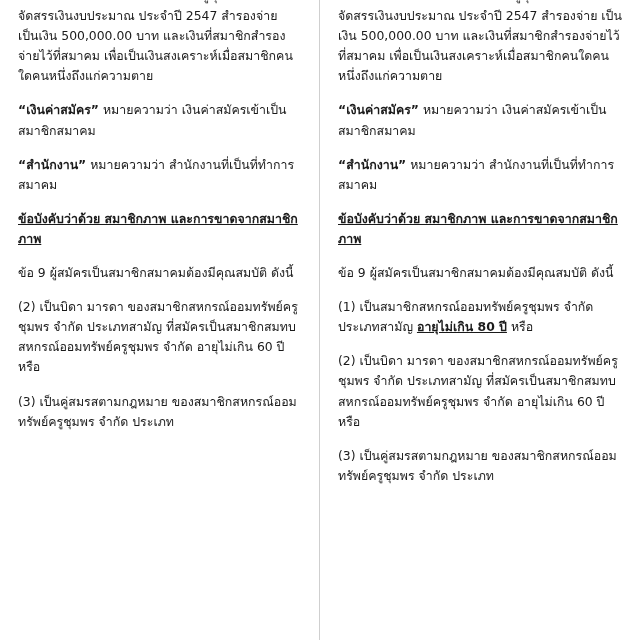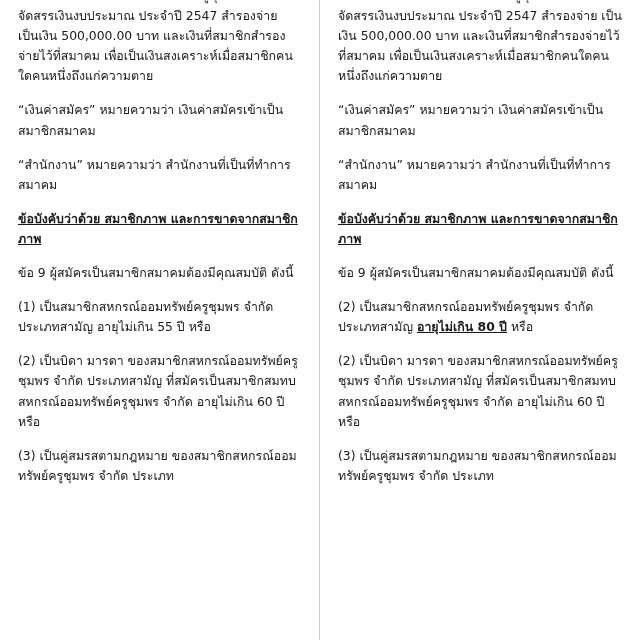--- a/index.html
+++ b/index.html
@@ -35,21 +35,21 @@
     position: relative;
     top: -14px;
   }
   p {
     margin: 0 0 14px 0;
     font-size: 12.4px;
     line-height: 1.62;
     text-align: left;
     word-break: break-word;
   }
-  .b { font-weight: normal; }
+  .b { font-weight: bold; }
   .head {
     font-weight: bold;
     margin: 0 0 14px 0;
     font-size: 12.4px;
     line-height: 1.62;
   }
   .hl {
     font-weight: bold;
     text-decoration: underline;
   }
@@ -58,30 +58,29 @@
 <body>
 
 <div class="doc">
   <div class="col col-left">
     <div class="col-inner">
         <p class="normal"><span>เงินสงเคราะห์ที่สหกรณ์ออมทรัพย์ครูชุมพร จำกัด  ได้จัดสรรเงินงบประมาณ ประจำปี 2547 สำรองจ่าย เป็นเงิน 500,000.00  บาท และเงินที่สมาชิกสำรองจ่ายไว้ที่สมาคม เพื่อเป็นเงินสงเคราะห์เมื่อสมาชิกคนใดคนหนึ่งถึงแก่ความตาย</span></p>
         <p class="normal"><span class="b">“เงินค่าสมัคร”</span><span>  หมายความว่า เงินค่าสมัครเข้าเป็นสมาชิกสมาคม</span></p>
         <p class="normal"><span class="b">“สำนักงาน”</span><span>  หมายความว่า สำนักงานที่เป็นที่ทำการสมาคม</span></p>
         <p class="head"><span class="hl">ข้อบังคับว่าด้วย สมาชิกภาพ และการขาดจากสมาชิกภาพ</span></p>
         <p class="normal"><span>ข้อ 9 ผู้สมัครเป็นสมาชิกสมาคมต้องมีคุณสมบัติ ดังนี้</span></p>
-        <p class="normal"><span>(1) เป็นสมาชิกสหกรณ์ออมทรัพย์ครูชุมพร จำกัด ประเภทสามัญ อายุไม่เกิน 55 ปี หรือ</span></p>
         <p class="normal"><span>(2) เป็นบิดา มารดา ของสมาชิกสหกรณ์ออมทรัพย์ครูชุมพร จำกัด ประเภทสามัญ ที่สมัครเป็นสมาชิกสมทบสหกรณ์ออมทรัพย์ครูชุมพร จำกัด อายุไม่เกิน 60 ปี หรือ</span></p>
         <p class="normal"><span>(3) เป็นคู่สมรสตามกฎหมาย ของสมาชิกสหกรณ์ออมทรัพย์ครูชุมพร จำกัด ประเภท</span></p>
       </div>
   </div>
   <div class="col col-right">
     <div class="col-inner">
         <p class="normal"><span>เงินสงเคราะห์สหกรณ์ออมทรัพย์ครูชุมพร จำกัด  ได้จัดสรรเงินงบประมาณ ประจำปี 2547 สำรองจ่าย เป็นเงิน 500,000.00  บาท และเงินที่สมาชิกสำรองจ่ายไว้ที่สมาคม เพื่อเป็นเงินสงเคราะห์เมื่อสมาชิกคนใดคนหนึ่งถึงแก่ความตาย</span></p>
         <p class="normal"><span class="b">“เงินค่าสมัคร”</span><span>  หมายความว่า เงินค่าสมัครเข้าเป็นสมาชิกสมาคม</span></p>
         <p class="normal"><span class="b">“สำนักงาน”</span><span>  หมายความว่า สำนักงานที่เป็นที่ทำการสมาคม</span></p>
         <p class="head"><span class="hl">ข้อบังคับว่าด้วย สมาชิกภาพ และการขาดจากสมาชิกภาพ</span></p>
         <p class="normal"><span>ข้อ 9 ผู้สมัครเป็นสมาชิกสมาคมต้องมีคุณสมบัติ ดังนี้</span></p>
-        <p class="normal"><span>(2) เป็นสมาชิกสหกรณ์ออมทรัพย์ครูชุมพร จำกัด ประเภทสามัญ </span><span class="hl">อายุไม่เกิน 80 ปี</span><span> หรือ</span></p>
+        <p class="normal"><span>(1) เป็นสมาชิกสหกรณ์ออมทรัพย์ครูชุมพร จำกัด ประเภทสามัญ </span><span class="hl">อายุไม่เกิน 80 ปี</span><span> หรือ</span></p>
         <p class="normal"><span>(2) เป็นบิดา มารดา ของสมาชิกสหกรณ์ออมทรัพย์ครูชุมพร จำกัด ประเภทสามัญ ที่สมัครเป็นสมาชิกสมทบสหกรณ์ออมทรัพย์ครูชุมพร จำกัด อายุไม่เกิน 60 ปี หรือ</span></p>
         <p class="normal"><span>(3) เป็นคู่สมรสตามกฎหมาย ของสมาชิกสหกรณ์ออมทรัพย์ครูชุมพร จำกัด ประเภท</span></p>
       </div>
   </div>
 </div>
 
 </body></html>

